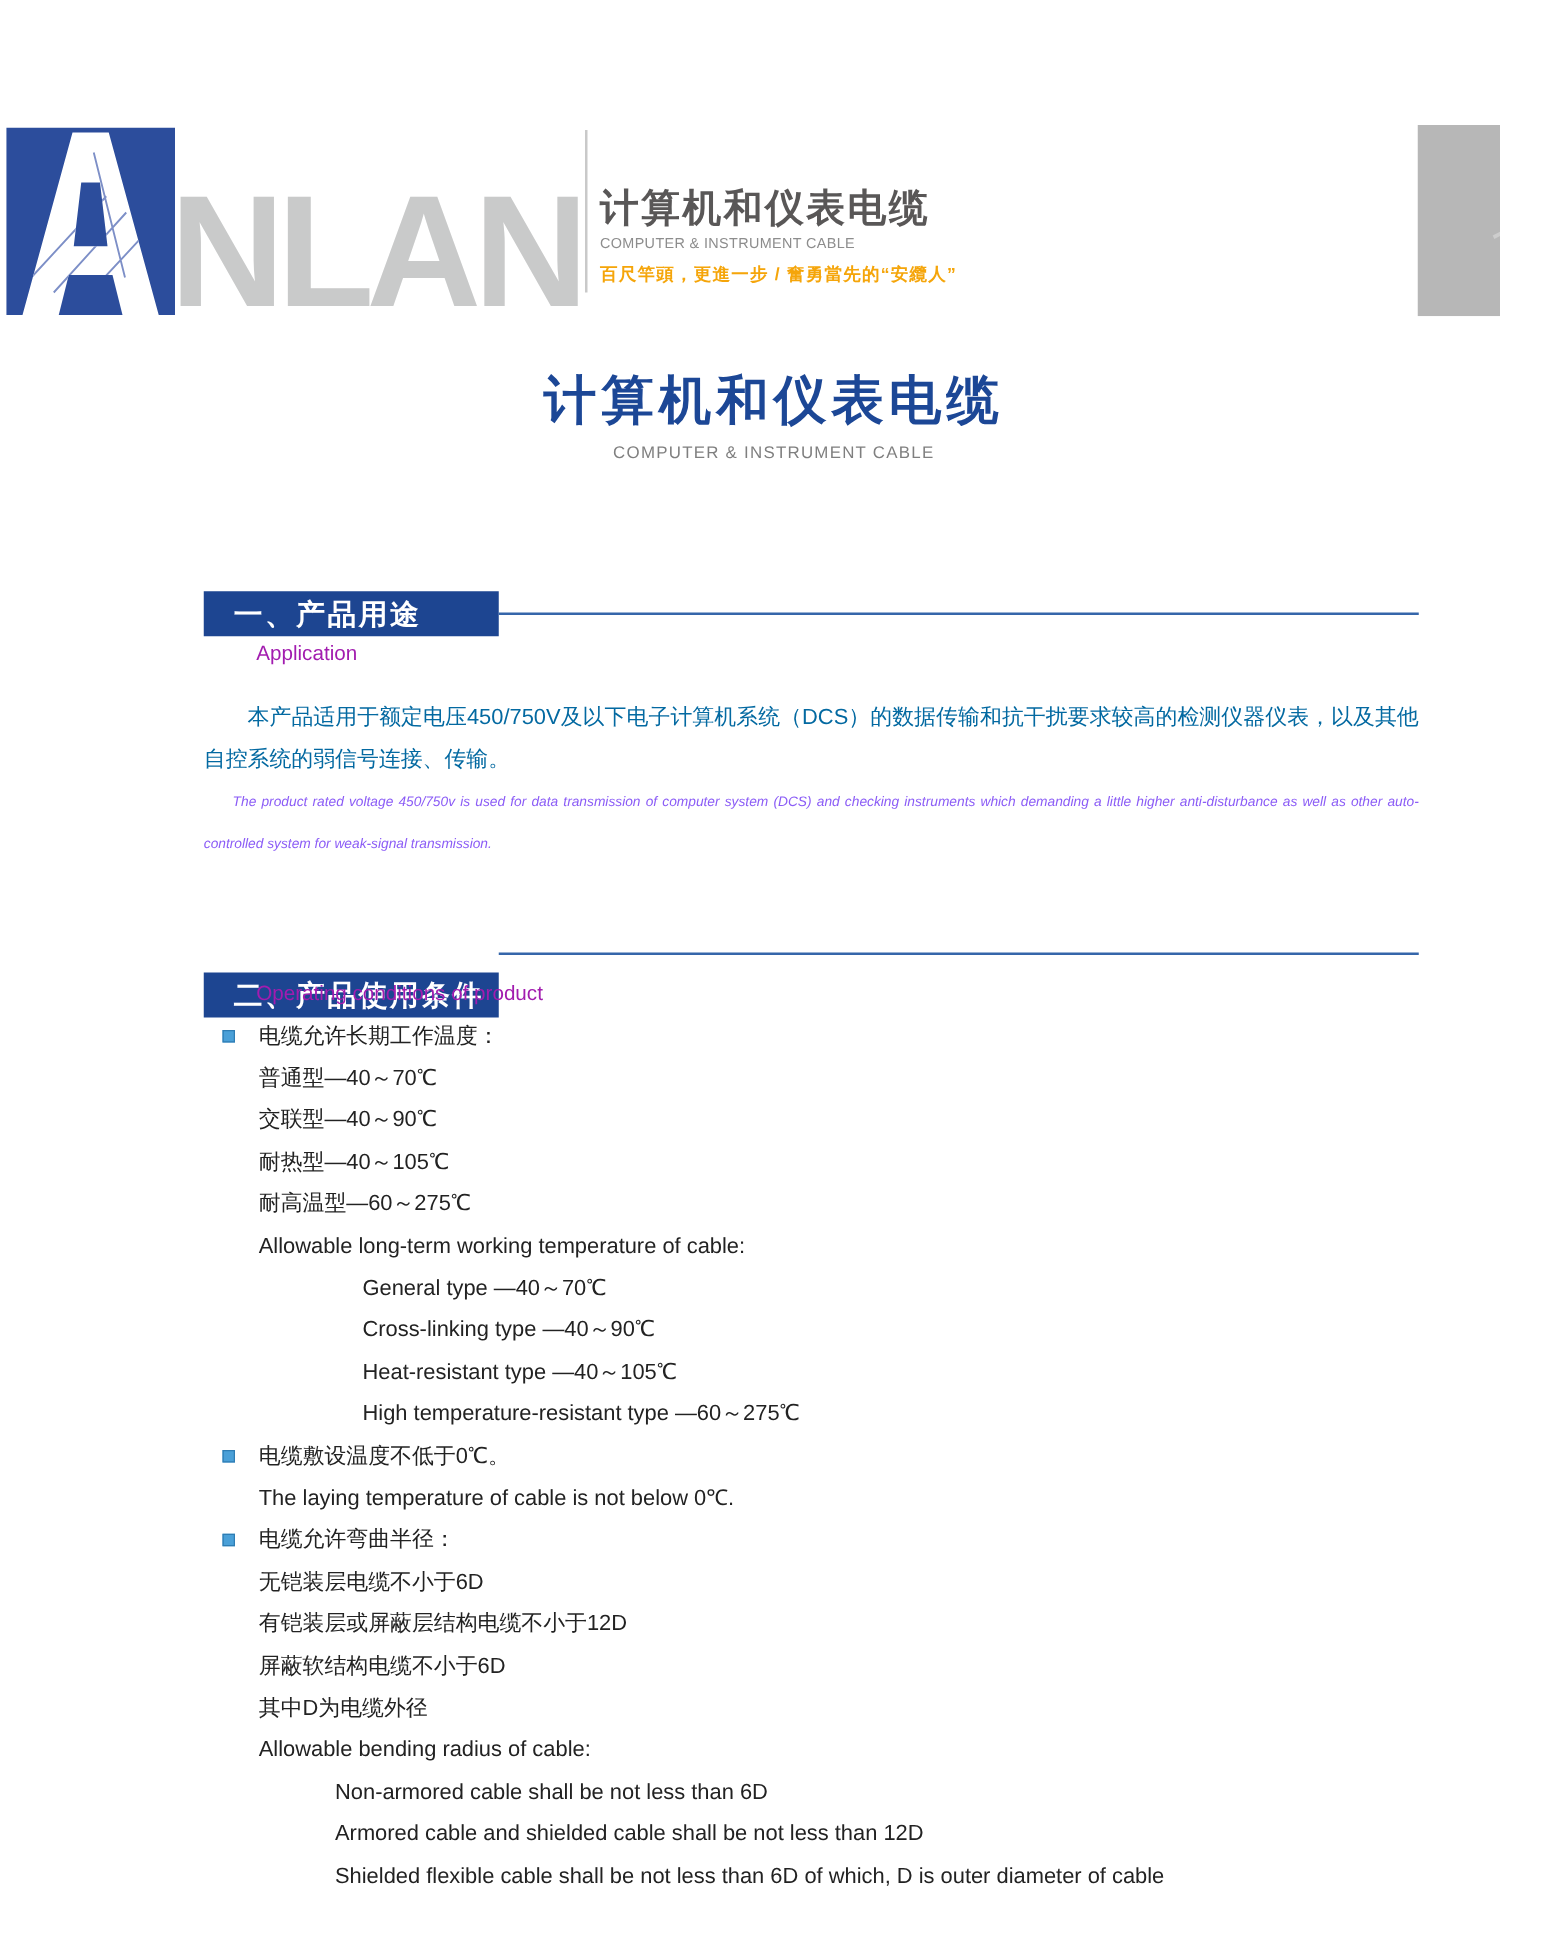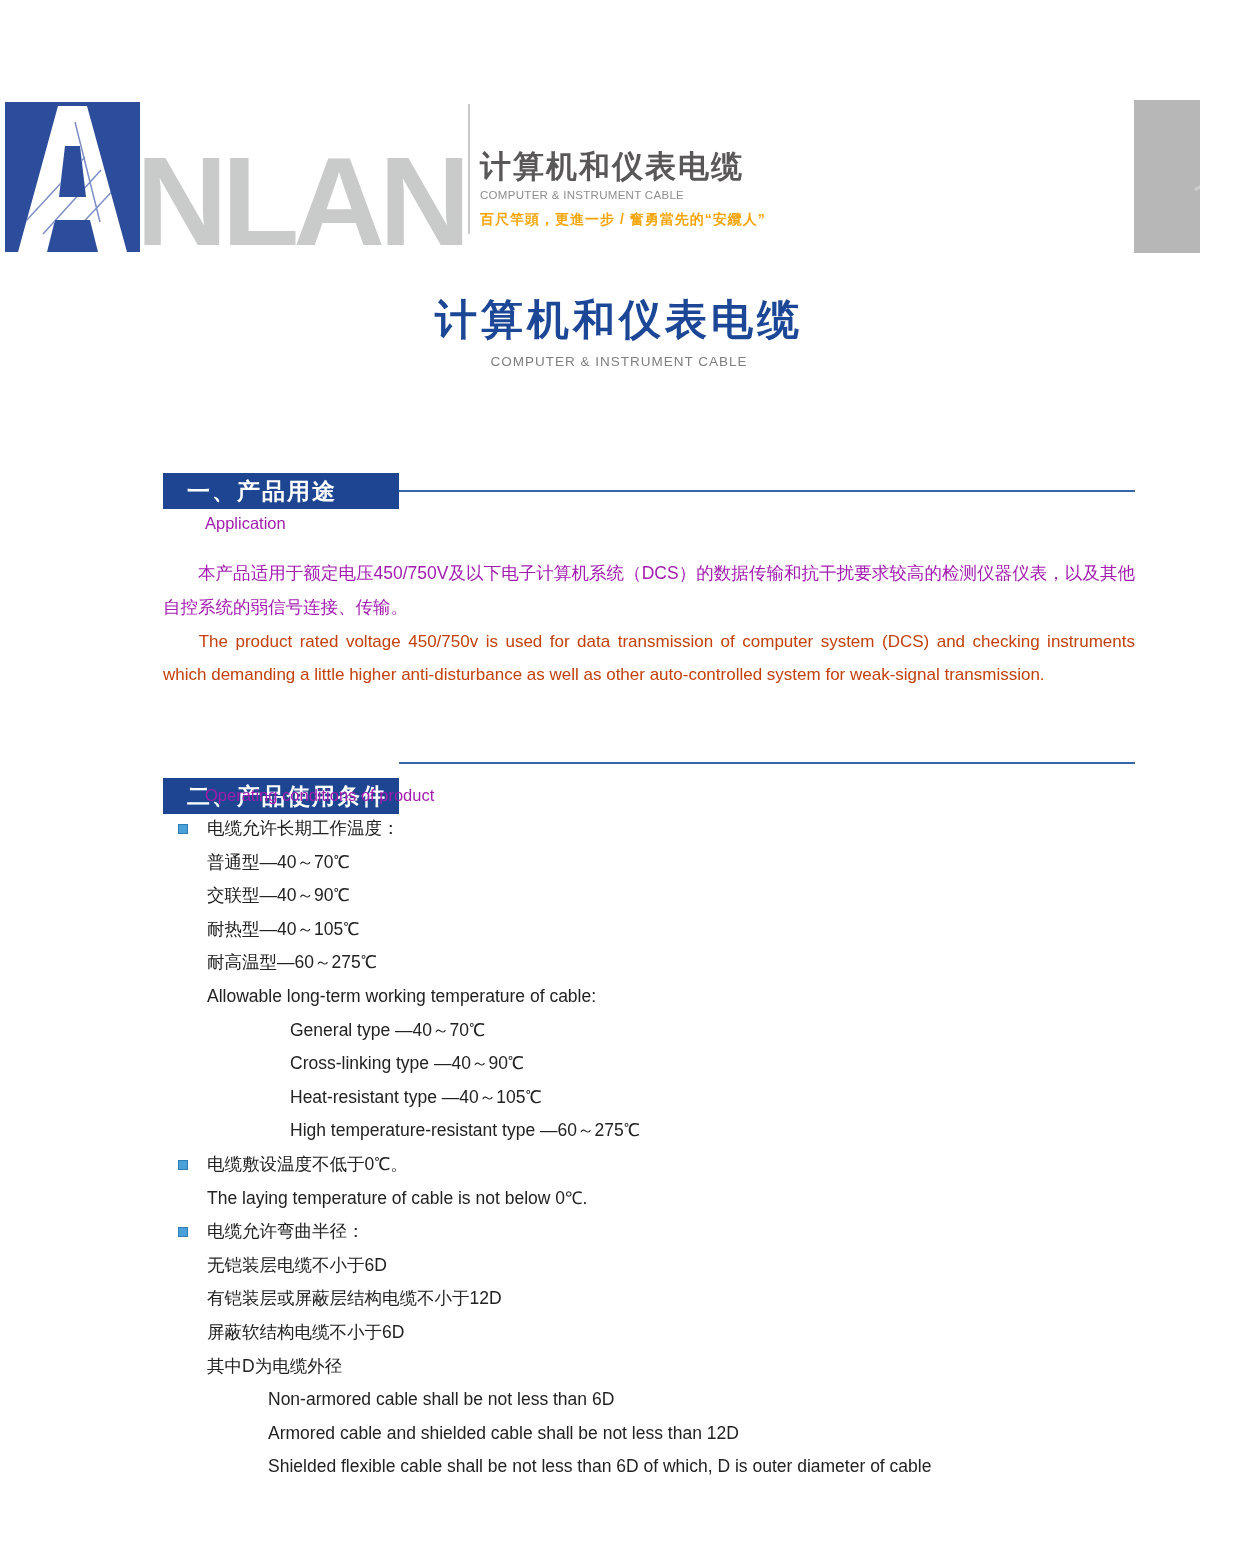--- a/index.html
+++ b/index.html
@@ -31,22 +31,22 @@
   
   .sec-bar{position:absolute;left:163px;width:236px;height:36px;background:var(--brand-blue);
     color:#fff;font-size:23px;font-weight:bold;line-height:36px;padding-left:24px;letter-spacing:2px;}
   .sec-rule{position:absolute;left:399px;width:736px;height:2px;background:var(--rule-blue);}
   .sec-sub{position:absolute;left:205px;font-size:16.5px;color:#a21caf;}
   #sec1-bar{top:473px;} #sec1-rule{top:490px;} #sec1-sub{top:514px;}
   #sec2-bar{top:778px;} #sec2-rule{top:762px;} #sec2-sub{top:786px;}
 
   
   .para{position:absolute;left:163px;width:972px;text-align:justify;}
-  .para-cn{top:557px;font-size:17.5px;line-height:33.5px;text-indent:2em;color:#a21caf;}
-  .para-en{top:626px;font-size:17px;line-height:32.5px;text-indent:2.1em;color:#c2410c;}
+  .para-cn{top:557px;font-size:17.5px;line-height:33.5px;text-indent:2em;color:#0369a1;}
+  .para-en{top:626px;font-size:11px;line-height:32.5px;text-indent:2.1em;color:#8b5cf6;font-style:italic;}
 
   
   .cond-list{position:absolute;left:163px;top:812px;width:972px;}
   .cond-item{position:relative;line-height:33.6px;font-size:17.5px;color:#222;}
   .cond-item.indent-0{padding-left:44px;}
   .cond-item.indent-1{padding-left:127px;}
   .cond-item.indent-2{padding-left:105px;}
   .cond-item .bullet{display:none;position:absolute;left:15px;top:12px;width:10px;height:10px;
     background:var(--bullet-blue);border:1px solid #2e7db4;}
   .cond-item.bulleted .bullet{display:block;}
@@ -183,20 +183,24 @@
       <div class="cond-item indent-0">
         
         <span class="cond-text">屏蔽软结构电缆不小于6D</span>
       </div>
 
       <div class="cond-item indent-0">
         
         <span class="cond-text">其中D为电缆外径</span>
       </div>
 
+      <div class="cond-item indent-0">
+        
+        <span class="cond-text">Allowable bending radius of cable:</span>
+      </div>
 
       <div class="cond-item indent-2">
         
         <span class="cond-text">Non-armored cable shall be not less than 6D</span>
       </div>
 
       <div class="cond-item indent-2">
         
         <span class="cond-text">Armored cable and shielded cable shall be not less than 12D</span>
       </div>

